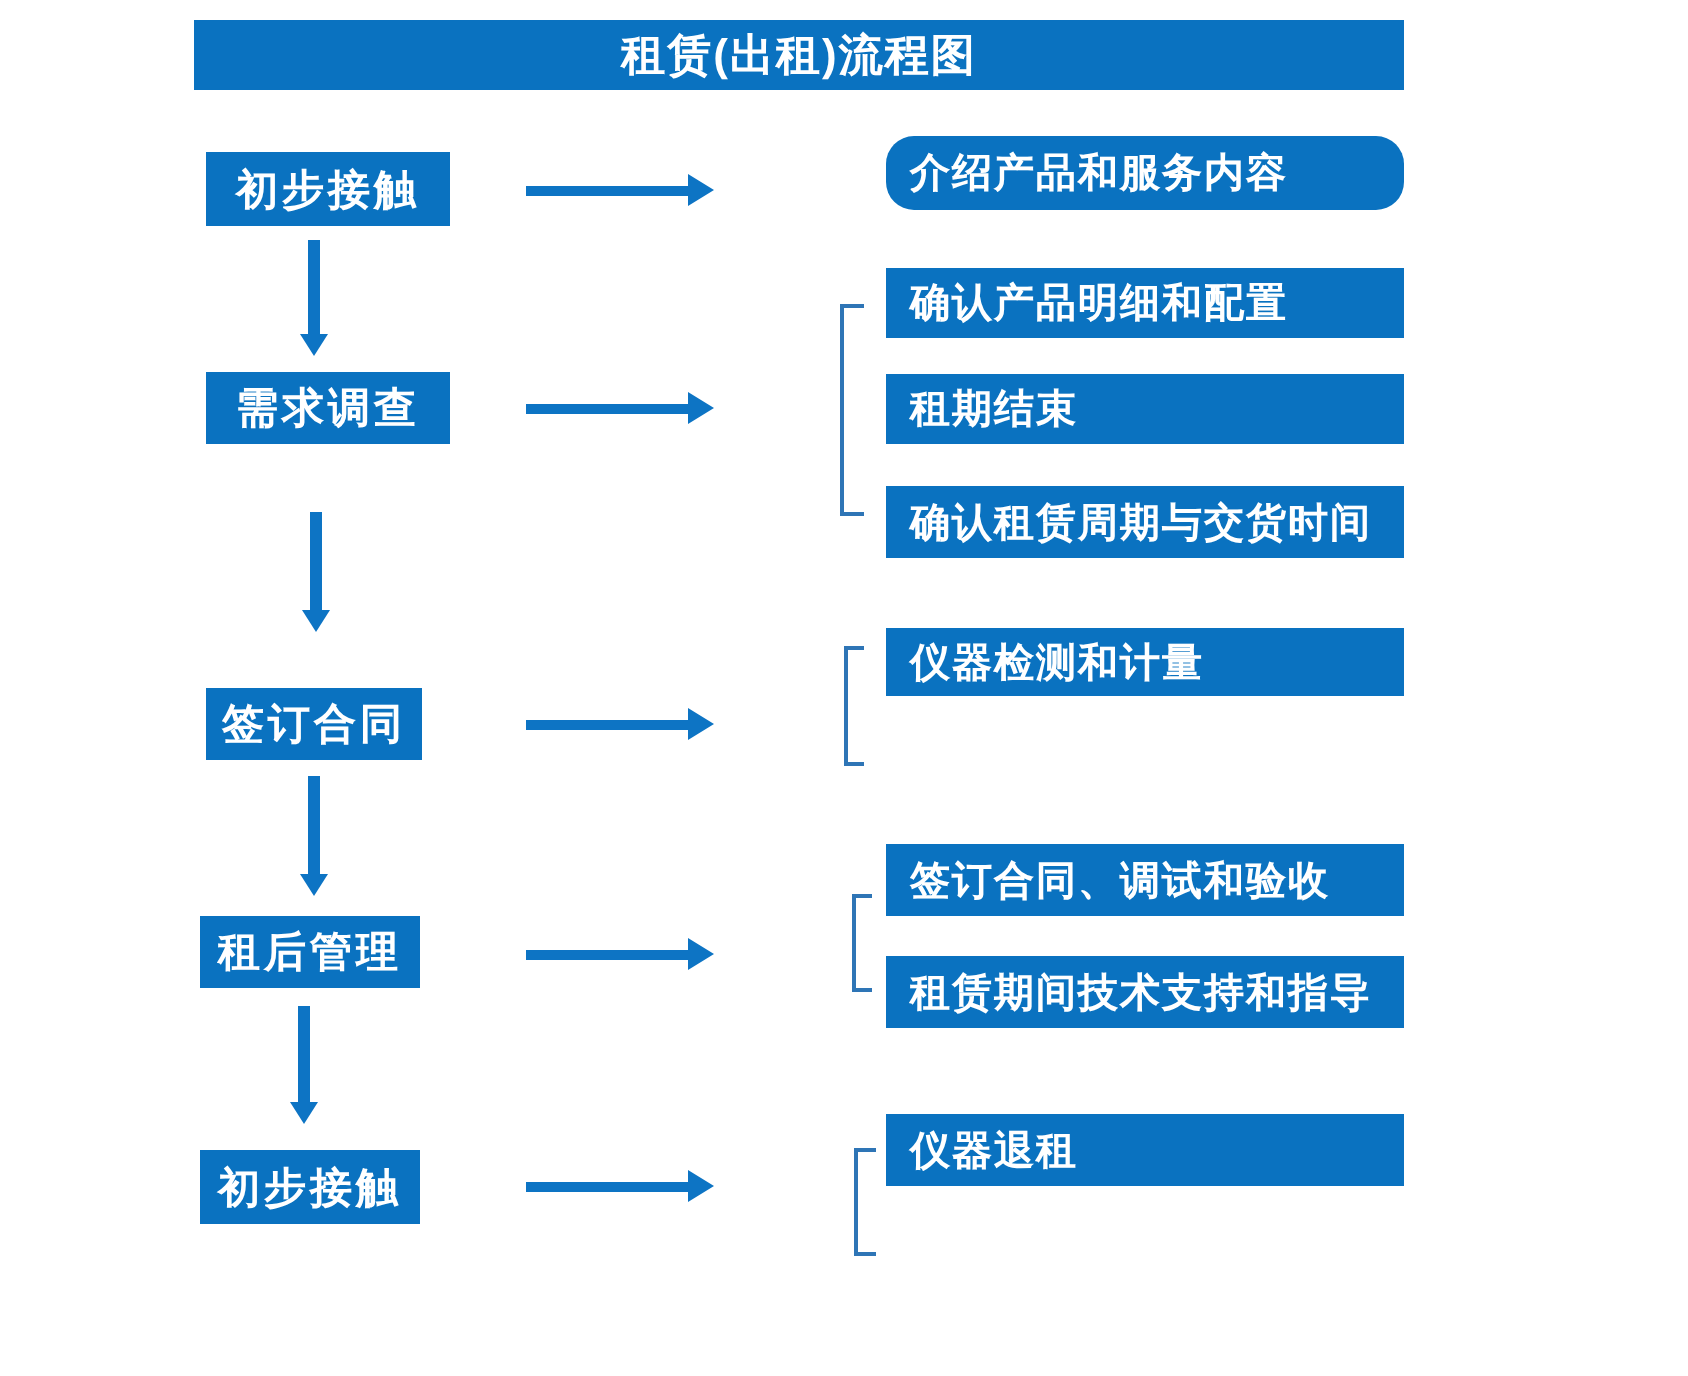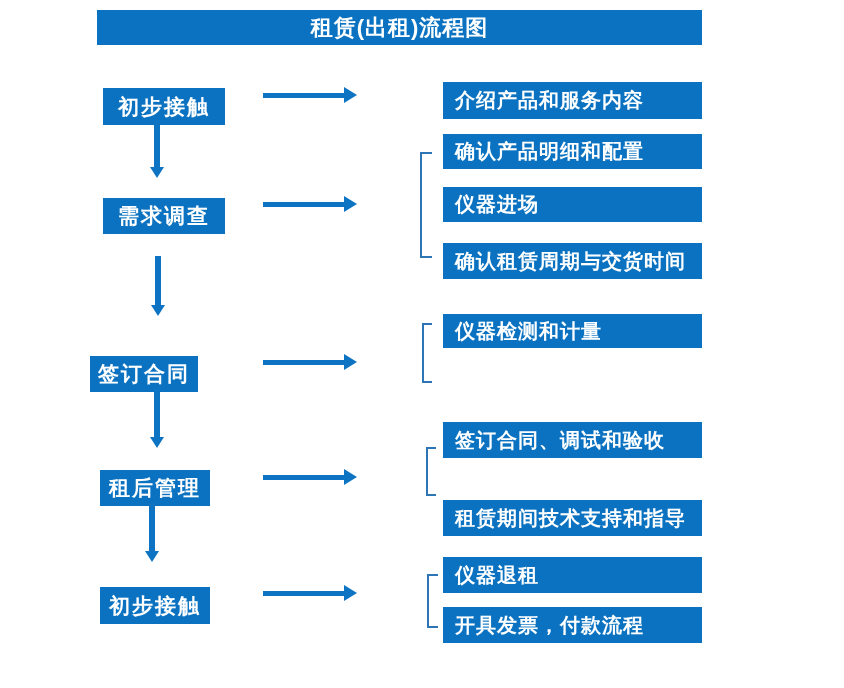--- a/index.html
+++ b/index.html
@@ -13,37 +13,37 @@
   }
   .titlebar{
     position:absolute;left:97px;top:10px;width:605px;height:35px;
     background:#0a72c0;color:#ffffff;font-weight:bold;font-size:22px;
     display:flex;align-items:center;justify-content:center;letter-spacing:1px;
   }
   .box{
     position:absolute;background:#0a72c0;color:#ffffff;font-weight:bold;
     display:flex;align-items:center;box-sizing:border-box;
   }
-  .lbox{justify-content:center;font-size:21px;letter-spacing:2px;margin-top:12px;}
+  .lbox{justify-content:center;font-size:21px;letter-spacing:2px;}
   .rbox{left:443px;width:259px;padding-left:12px;font-size:20px;letter-spacing:1px;}
 
   #lb1{left:103px;top:76px;width:122px;height:37px;}
   #lb2{left:103px;top:186px;width:122px;height:36px;}
-  #lb3{left:90px;top:344px;width:108px;height:36px;}
+  #lb3{left:103px;top:344px;width:108px;height:36px;}
   #lb4{left:100px;top:458px;width:110px;height:36px;}
   #lb5{left:100px;top:575px;width:110px;height:37px;}
 
-  #rb1{top:82px;height:37px;}
+  #rb1{top:68px;height:37px;border-radius:14px;}
   #rb2{top:134px;height:35px;}
   #rb3{top:187px;height:35px;}
   #rb4{top:243px;height:36px;}
   #rb5{top:314px;height:34px;}
   #rb6{top:362px;height:35px;}
   #rb7{top:422px;height:36px;}
-  #rb8{top:500px;height:36px;}
+  #rb8{top:478px;height:36px;}
   #rb9{top:557px;height:36px;}
   #rb10{top:607px;height:36px;}
 
   
   .harrow{position:absolute;left:263px;width:94px;height:16px;}
   .harrow .shaft{position:absolute;left:0;top:6px;width:81px;height:5px;background:#0d74c4;}
   .harrow .head{position:absolute;right:0;top:0;width:0;height:0;
     border-left:13px solid #0d74c4;border-top:8px solid transparent;border-bottom:8px solid transparent;}
   #ha1{top:87px;} #ha2{top:196px;} #ha3{top:354px;} #ha4{top:469px;} #ha5{top:585px;}
 
@@ -116,21 +116,20 @@
       <div class="head"></div>
     </div>
 
   <div class="bracket" id="br1"></div>
   <div class="bracket" id="br2"></div>
   <div class="bracket" id="br3"></div>
   <div class="bracket" id="br4"></div>
 
   <div class="box rbox" id="rb1">介绍产品和服务内容</div>
   <div class="box rbox" id="rb2">确认产品明细和配置</div>
-  <div class="box rbox" id="rb3">仪器进场</div>
+  <div class="box rbox" id="rb3">租期结束</div>
   <div class="box rbox" id="rb4">确认租赁周期与交货时间</div>
   <div class="box rbox" id="rb5">仪器检测和计量</div>
   <div class="box rbox" id="rb7">签订合同、调试和验收</div>
   <div class="box rbox" id="rb8">租赁期间技术支持和指导</div>
   <div class="box rbox" id="rb9">仪器退租</div>
-  <div class="box rbox" id="rb10">开具发票，付款流程</div>
 
 </div>
 
 </body></html>

